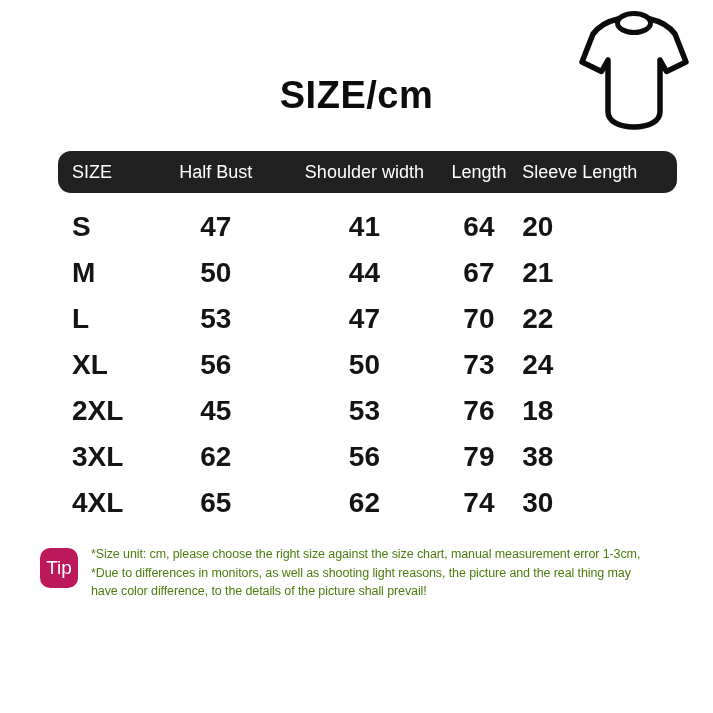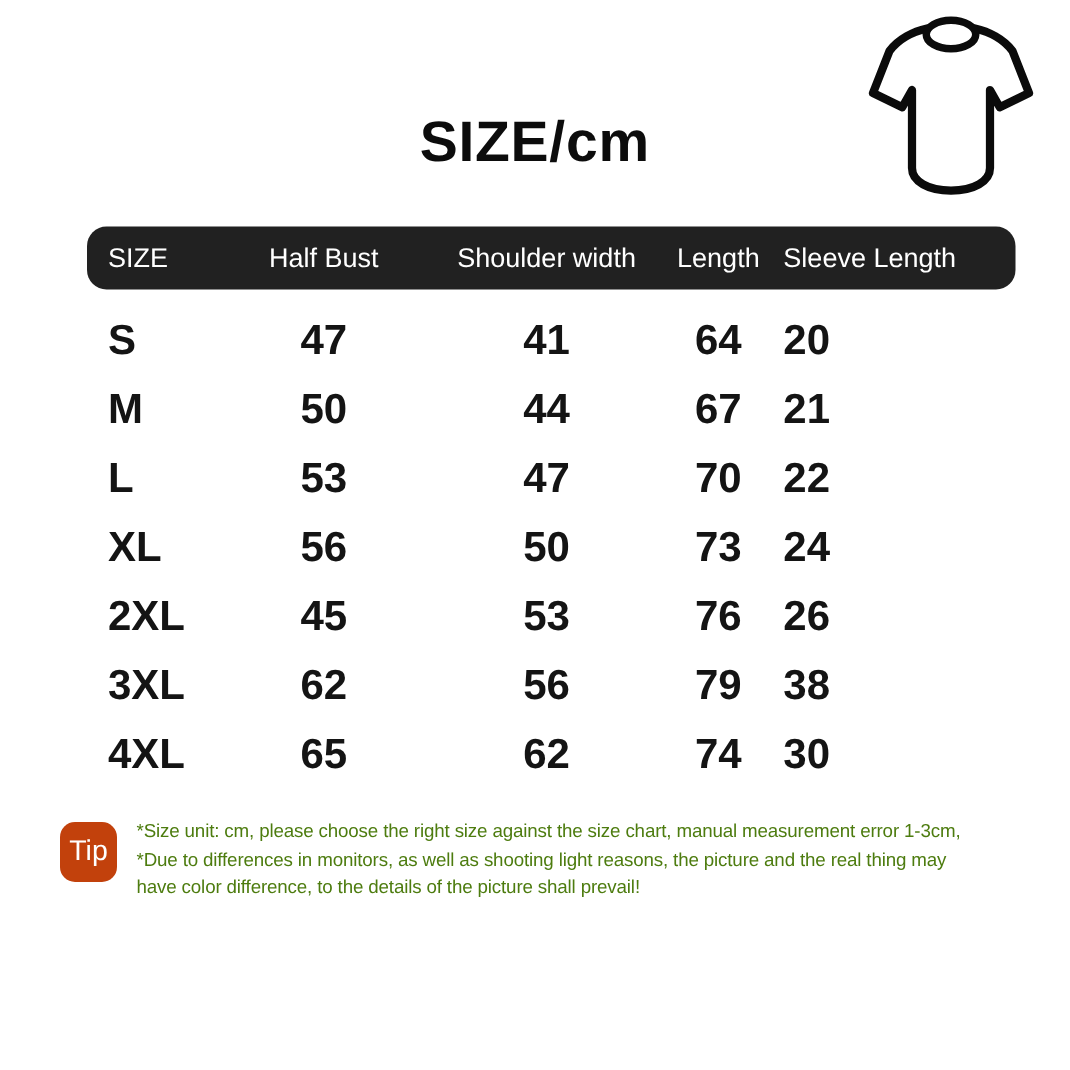--- a/index.html
+++ b/index.html
@@ -75,21 +75,21 @@
     left: 40px;
     top: 545px;
     display: flex;
     align-items: flex-start;
   }
   .tip-badge {
     flex: 0 0 auto;
     width: 38px;
     height: 40px;
     margin-top: 3px;
-    background: #c2410c;
+    background: #be185d;
     color: #ffffff;
     border-radius: 10px;
     display: flex;
     align-items: center;
     justify-content: center;
     font-size: 19px;
   }
   .tip-notes {
     margin-left: 13px;
     font-size: 12.5px;
@@ -150,21 +150,21 @@
         <div class="c2">56</div>
         <div class="c3">50</div>
         <div class="c4">73</div>
         <div class="c5">24</div>
       </div>
       <div class="trow">
         <div class="c1">2XL</div>
         <div class="c2">45</div>
         <div class="c3">53</div>
         <div class="c4">76</div>
-        <div class="c5">26</div>
+        <div class="c5">18</div>
       </div>
       <div class="trow">
         <div class="c1">3XL</div>
         <div class="c2">62</div>
         <div class="c3">56</div>
         <div class="c4">79</div>
         <div class="c5">38</div>
       </div>
       <div class="trow">
         <div class="c1">4XL</div>

